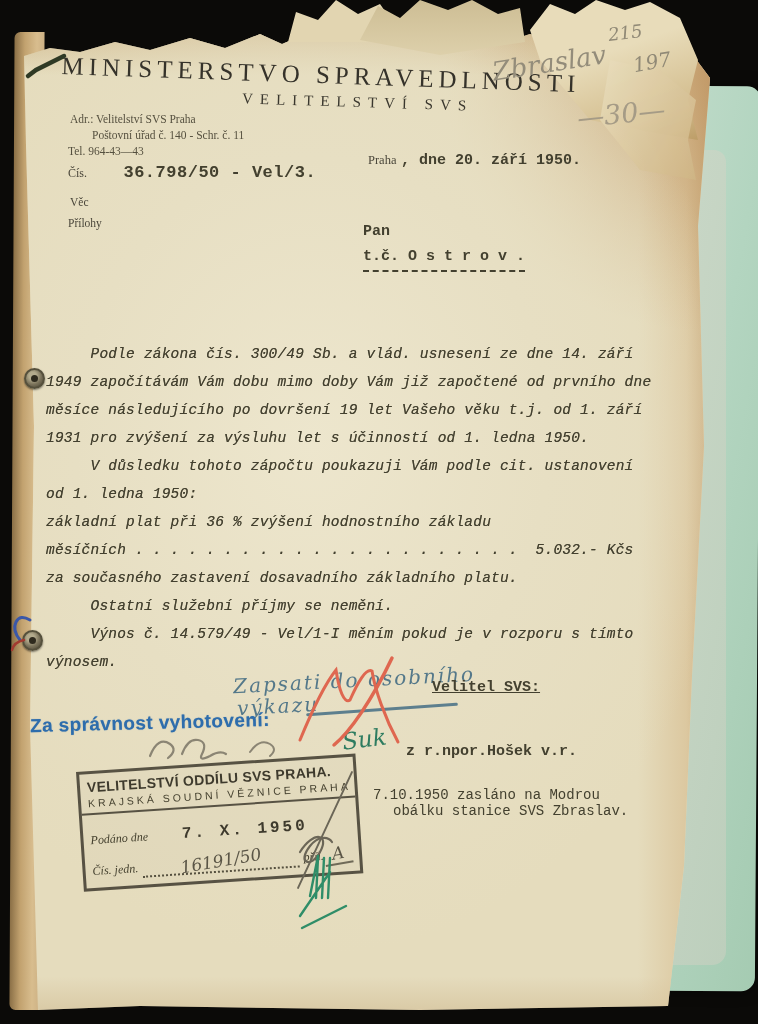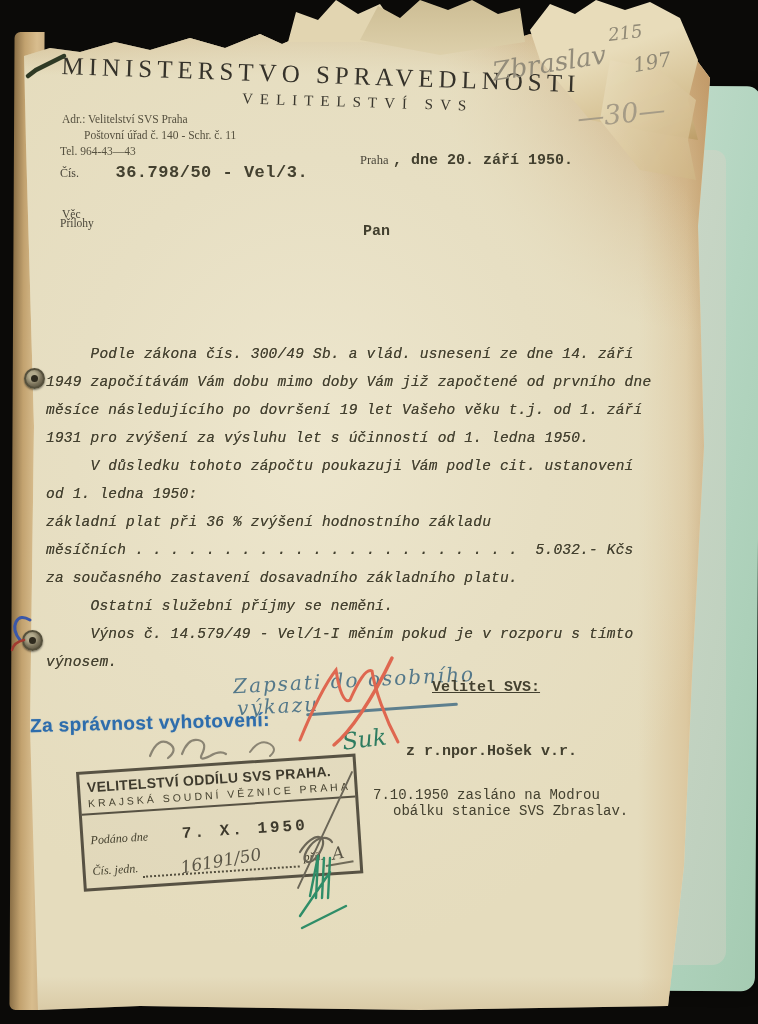--- a/index.html
+++ b/index.html
@@ -48,21 +48,21 @@
   .frag3{left:530px;top:0;width:170px;height:140px;background:linear-gradient(160deg,#e8dcba 40%,#d3bd8e 80%,#bc9c66);
     clip-path:polygon(0 30px,20px 4px,45px 14px,66px 0,95px 10px,120px 2px,150px 18px,168px 60px,158px 100px,168px 140px,120px 132px,60px 120px,10px 60px);}
   .frag4{left:600px;top:60px;width:96px;height:120px;background:linear-gradient(120deg,#e9debd,#cfb585);opacity:.9;
     clip-path:polygon(10px 0,60px 10px,96px 40px,88px 80px,96px 120px,40px 110px,0 60px);}
   
   .eyelet{width:17px;height:17px;border-radius:50%;
     background:radial-gradient(circle at 40% 35%, #b3ab8d 0 25%, #7c745c 55%, #443e2e 100%);
     border:2px solid #55503c;box-shadow:0 1px 2px rgba(0,0,0,.5);}
   .eyelet::after{content:"";position:absolute;left:5px;top:5px;width:7px;height:7px;border-radius:50%;background:#2e2a1e;}
   
-  .serifprint{font-family:"Liberation Serif",serif;color:#4a463a;}
+  .serifprint{font-family:"Liberation Serif",serif;color:#4a463a;margin-left:8px;}
   .mono{font-family:"Liberation Mono","DejaVu Sans Mono",monospace;color:#43402f;white-space:pre;}
   .title{font-family:"Liberation Serif",serif;color:#35322a;font-size:25px;letter-spacing:5px;transform:rotate(2deg);transform-origin:left top;white-space:pre;}
   .subtitle{font-family:"Liberation Serif",serif;color:#3a372e;font-size:15px;letter-spacing:7px;transform:rotate(1.8deg);white-space:pre;}
   .addr{font-size:11.5px;line-height:16px;color:#55503f;}
   .refnum{font-size:17px;font-weight:bold;letter-spacing:.5px;margin-left:32px;}
   .bodytext{font-size:14.5px;line-height:28px;letter-spacing:.2px;text-shadow:0 0 .5px rgba(60,55,40,.7);}
   .recipient{font-size:15px;font-weight:bold;line-height:24.5px;}
   .dashed-u{border-bottom:2.5px dashed #43402f;padding-bottom:1px;display:inline-block;}
   .handblue{font-family:"DejaVu Serif",serif;font-style:italic;color:#54788a;font-size:20px;letter-spacing:2px;white-space:pre;}
   .pencil{font-family:"DejaVu Serif",serif;font-style:italic;color:#908976;white-space:pre;}
@@ -112,25 +112,26 @@
 <div class="abs" style="left:60px;top:163px;">
   <span class="serifprint" style="font-size:12px;">Čís.</span>
   <span class="mono refnum">36.798/50 - Vel/3.</span>
 </div>
 
 <div class="abs" style="left:360px;top:150px;">
   <span class="serifprint" style="font-size:12.5px;">Praha</span>
   <span class="mono" style="font-size:15px;font-weight:bold;">, dne 20. září 1950.</span>
 </div>
 
-<div class="abs serifprint" style="left:62px;top:208px;font-size:11.5px;">Věc</div>
+<div class="abs serifprint" style="left:62px;top:196px;font-size:11.5px;">Věc</div>
 <div class="abs serifprint" style="left:60px;top:217px;font-size:11.5px;">Přílohy</div>
 
 <div class="abs" style="left:363px;top:220px;">
   <div class="mono recipient">Pan</div>
+  <div class="mono recipient"><span class="dashed-u">t.č. O s t r o v .</span></div>
 </div>
 
 <div class="abs mono bodytext" style="left:46px;top:340px;width:640px;font-style:italic;">     Podle zákona čís. 300/49 Sb. a vlád. usnesení ze dne 14. září
 1949 započítávám Vám dobu mimo doby Vám již započtené od prvního dne
 měsíce následujícího po dovršení 19 let Vašeho věku t.j. od 1. září
 1931 pro zvýšení za výsluhu let s účinností od 1. ledna 1950.
      V důsledku tohoto zápočtu poukazuji Vám podle cit. ustanovení
 od 1. ledna 1950:
 základní plat při 36 % zvýšení hodnostního základu
 měsíčních . . . . . . . . . . . . . . . . . . . . . .  5.032.- Kčs

